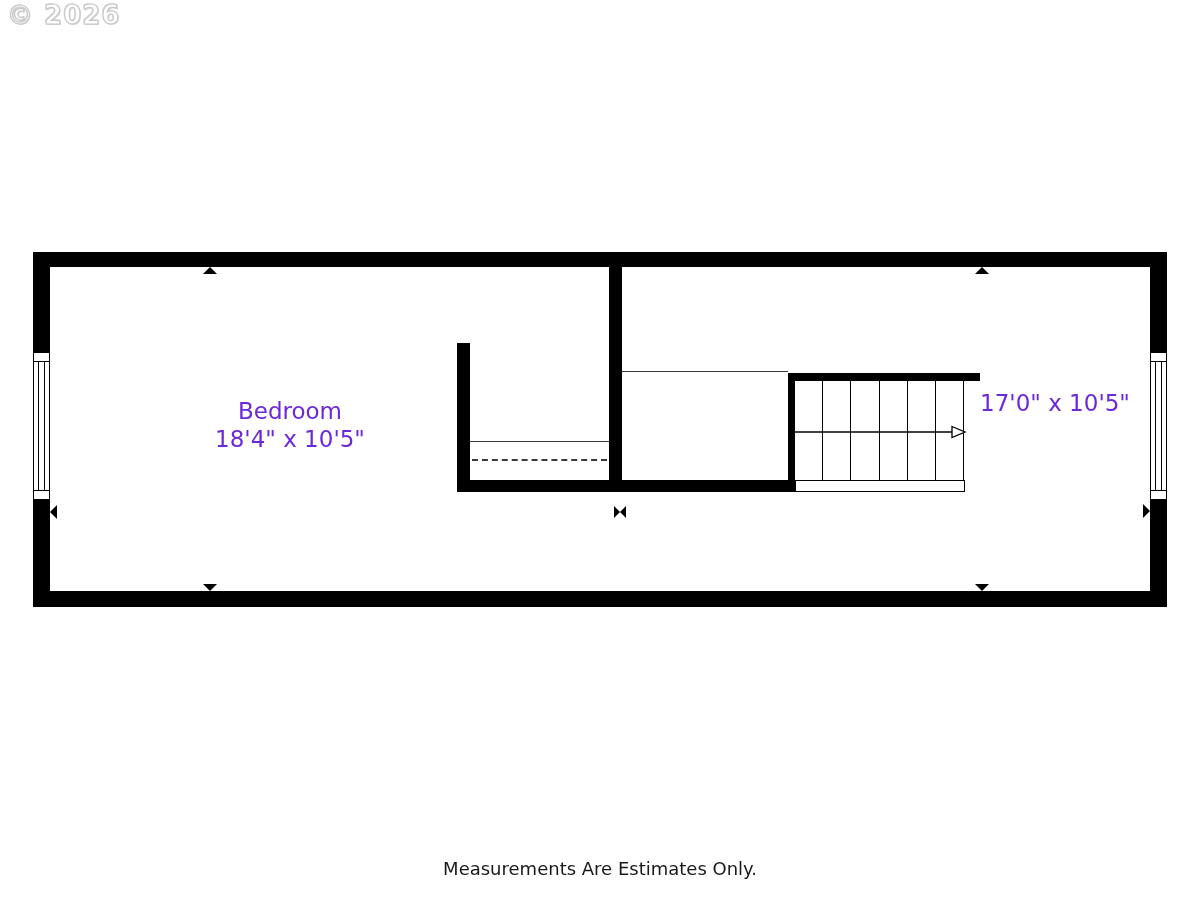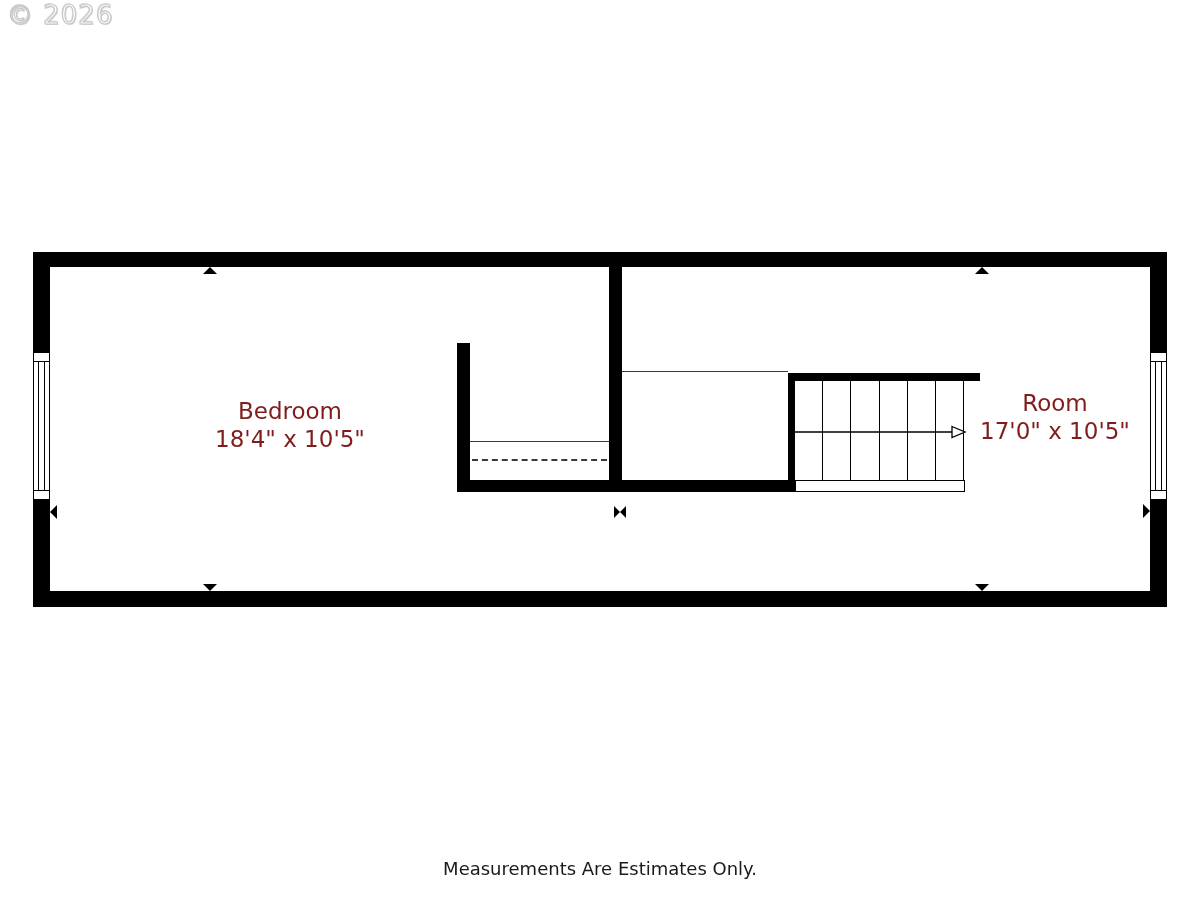--- a/index.html
+++ b/index.html
@@ -8,21 +8,21 @@
     width: 1200px;
     height: 900px;
     background: var(--bg, #ffffff);
     font-family: "DejaVu Sans", "Liberation Sans", sans-serif;
     overflow: hidden;
   }
   .wall { position: absolute; background: var(--wall, #000); }
 
   .watermark {
     position: absolute; left: 7px; top: 0px;
-    font-size: 26px; font-weight: normal; letter-spacing: 1px;
+    font-size: 26px; font-weight: bold; letter-spacing: 1px;
     color: #ffffff;
     -webkit-text-stroke: 1.2px var(--wm, #c8c8c8);
     text-shadow: 1px 1px 0 #d4d4d4, -1px -1px 0 #e2e2e2;
   }
 
   .window {
     position: absolute; width: 17px; height: 148px;
     background: #fff; border: 1px solid #000;
     display: flex; flex-direction: column;
     box-sizing: border-box;
@@ -48,21 +48,21 @@
 
   .tri { position: absolute; width: 0; height: 0; }
   .tri-up    { border-left: 7px solid transparent; border-right: 7px solid transparent; border-bottom: 7px solid #000; }
   .tri-down  { border-left: 7px solid transparent; border-right: 7px solid transparent; border-top: 7px solid #000; }
   .tri-left  { border-top: 7px solid transparent; border-bottom: 7px solid transparent; border-right: 7px solid #000; }
   .tri-right { border-top: 7px solid transparent; border-bottom: 7px solid transparent; border-left: 7px solid #000; }
   .tri-right-sm { border-top: 6px solid transparent; border-bottom: 6px solid transparent; border-left: 6px solid #000; }
   .tri-left-sm  { border-top: 6px solid transparent; border-bottom: 6px solid transparent; border-right: 6px solid #000; }
 
   .room-label {
-    position: absolute; text-align: center; color: #7f1d1d;
+    position: absolute; text-align: center; color: #6d28d9;
     font-size: 23px; line-height: 28px; white-space: nowrap;
   }
   .footer {
     position: absolute; left: 0; top: 861px; width: 100%;
     text-align: center; font-size: 18px; line-height: 16px; color: #1a1a1a;
   }
 </style>
 </head>
 <body>
 
@@ -122,19 +122,18 @@
   <div class="tri tri-left" style="left:50px; top:505px;"></div>
   <div class="tri tri-right" style="left:1143px; top:504px;"></div>
   <div class="tri tri-right-sm" style="left:614px; top:506px;"></div>
   <div class="tri tri-left-sm" style="left:620px; top:506px;"></div>
 
   <div class="room-label" style="left:140px; top:397px; width:300px;">
     <div>Bedroom</div>
     <div>18'4" x 10'5"</div>
   </div>
   <div class="room-label" style="left:935px; top:389px; width:240px;">
-    <div>Room</div>
     <div>17'0" x 10'5"</div>
   </div>
 
   <div class="footer">Measurements Are Estimates Only.</div>
 
 </div>
 
 </body></html>

